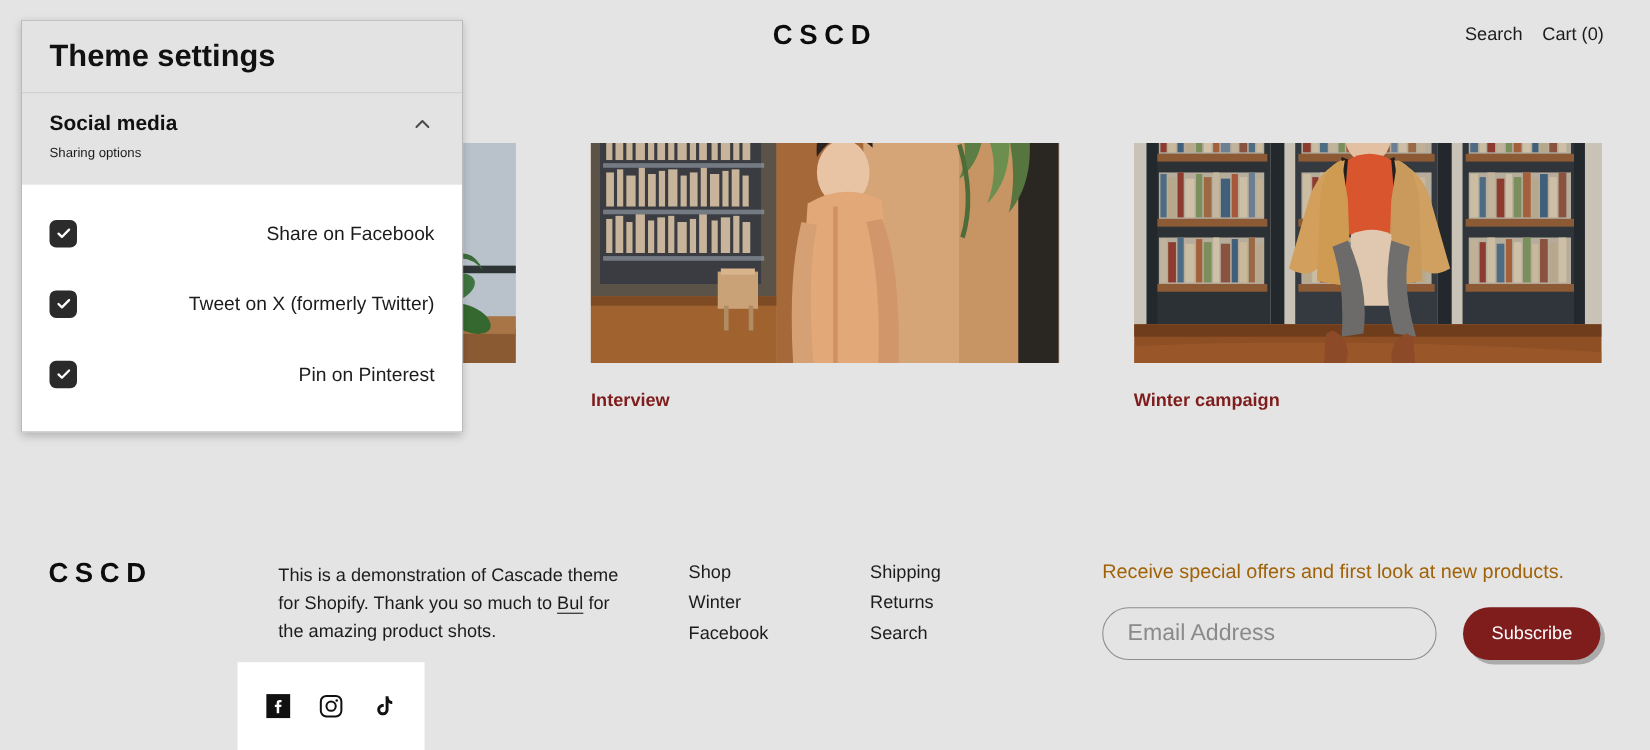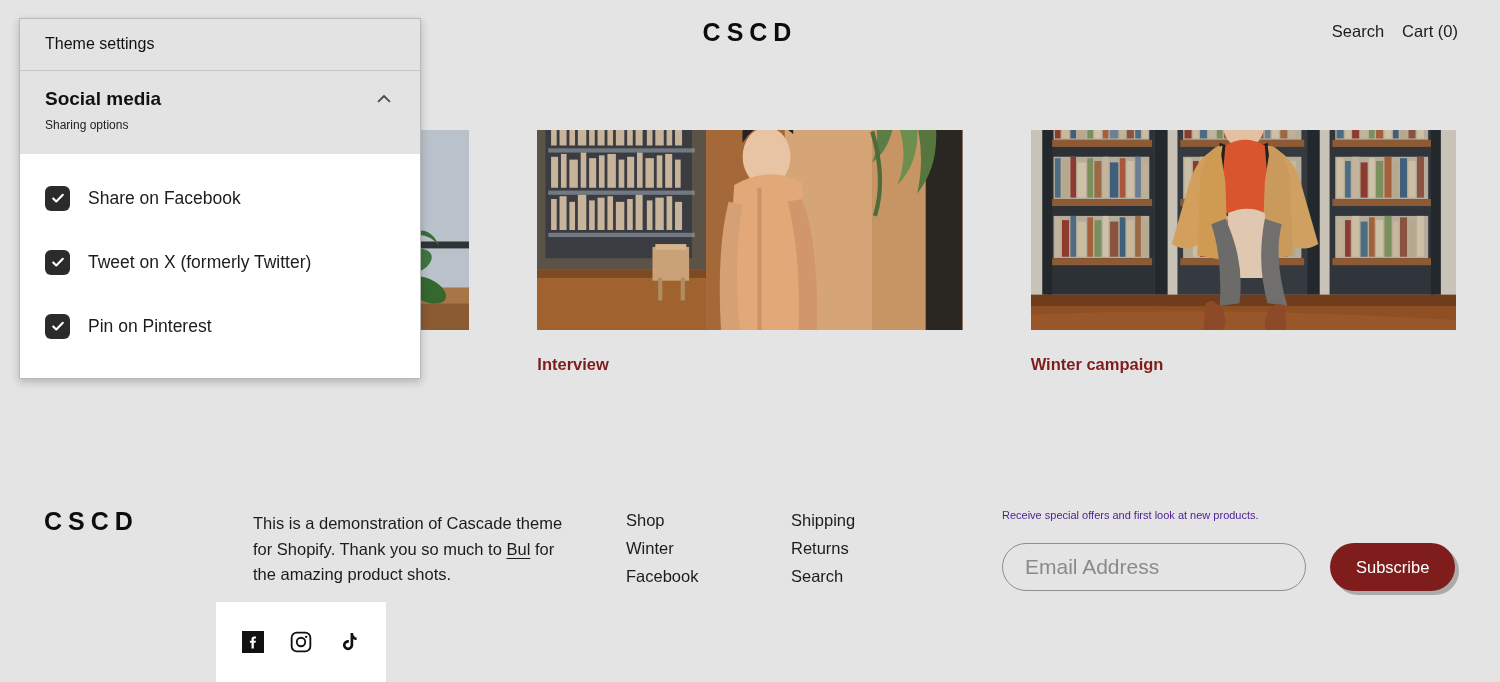--- a/index.html
+++ b/index.html
@@ -131,22 +131,22 @@
   .footer-nav.col-2 { left: 791px; }
   .footer-nav a { color: #1c1c1c; text-decoration: none; cursor: pointer; }
 
   .newsletter {
     position: absolute;
     left: 1002px;
     top: 14px;
     width: 460px;
   }
   .newsletter-text {
-    font-size: 11px;
-    color: #4c1d95;
+    font-size: 18px;
+    color: #a16207;
     white-space: nowrap;
   }
   .newsletter-form {
     margin-top: 22px;
     display: flex;
     align-items: center;
     gap: 24px;
   }
   .email-input {
     width: 304px;
@@ -209,22 +209,22 @@
     box-shadow: 0 3px 8px rgba(0,0,0,0.22);
     z-index: 50;
   }
 
   .settings-head {
     background: #e3e3e3;
     padding: 16px 25px 17px;
     border-bottom: 1px solid #c6c6c6;
   }
   .settings-head-title {
-    font-size: 16px;
-    font-weight: normal;
+    font-size: 28px;
+    font-weight: bold;
     color: #111;
   }
 
   .settings-group {
     background: #e3e3e3;
     padding: 17px 25px 22px;
   }
   .settings-group-header {
     display: flex;
     align-items: center;
@@ -253,20 +253,21 @@
   .settings-options {
     background: #ffffff;
     padding: 22px 25px 30px;
   }
   .option-row {
     display: flex;
     align-items: center;
     gap: 18px;
     height: 44px;
     cursor: pointer;
+    justify-content: space-between;
   }
   .option-row + .option-row { margin-top: 20px; }
 
   .checkbox {
     width: 25px;
     height: 25px;
     border-radius: 6px;
     background: #2b2b2b;
     display: inline-flex;
     align-items: center;

